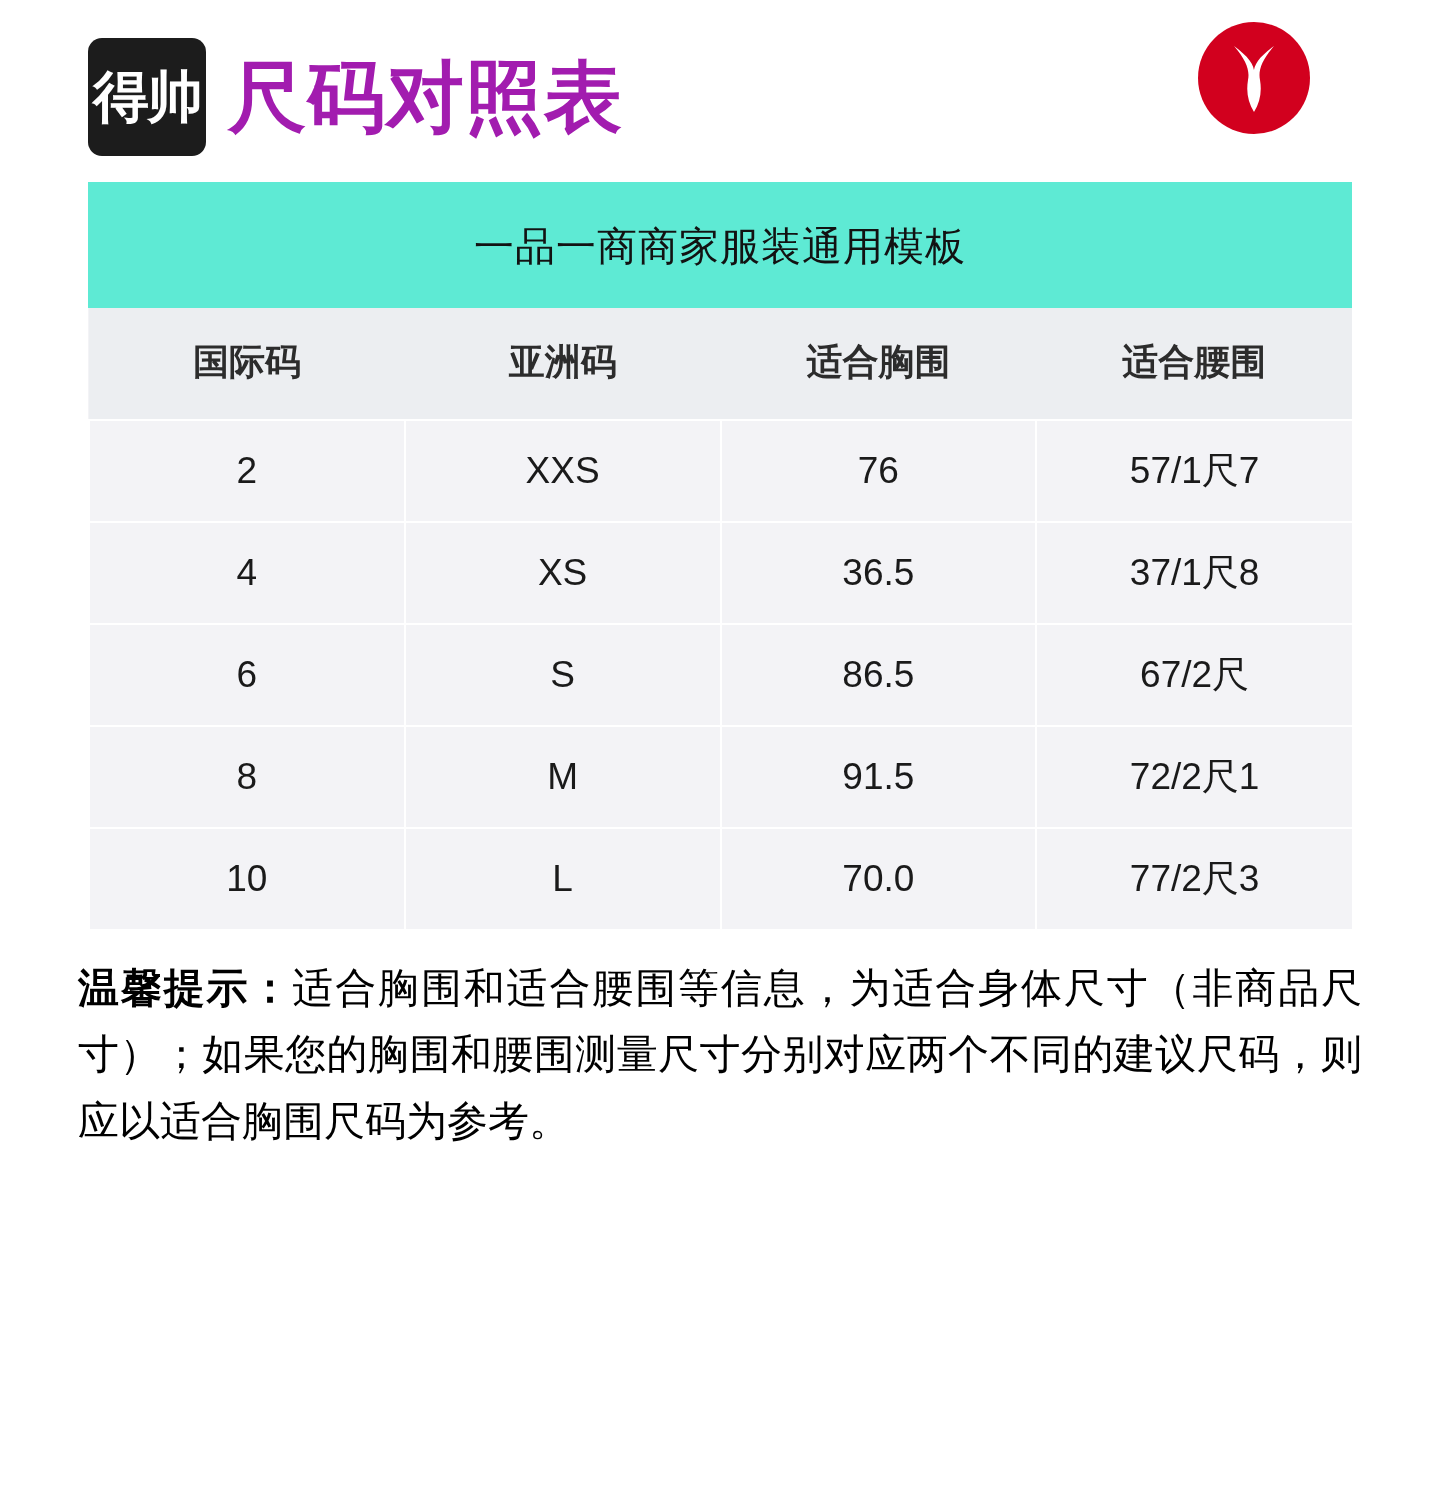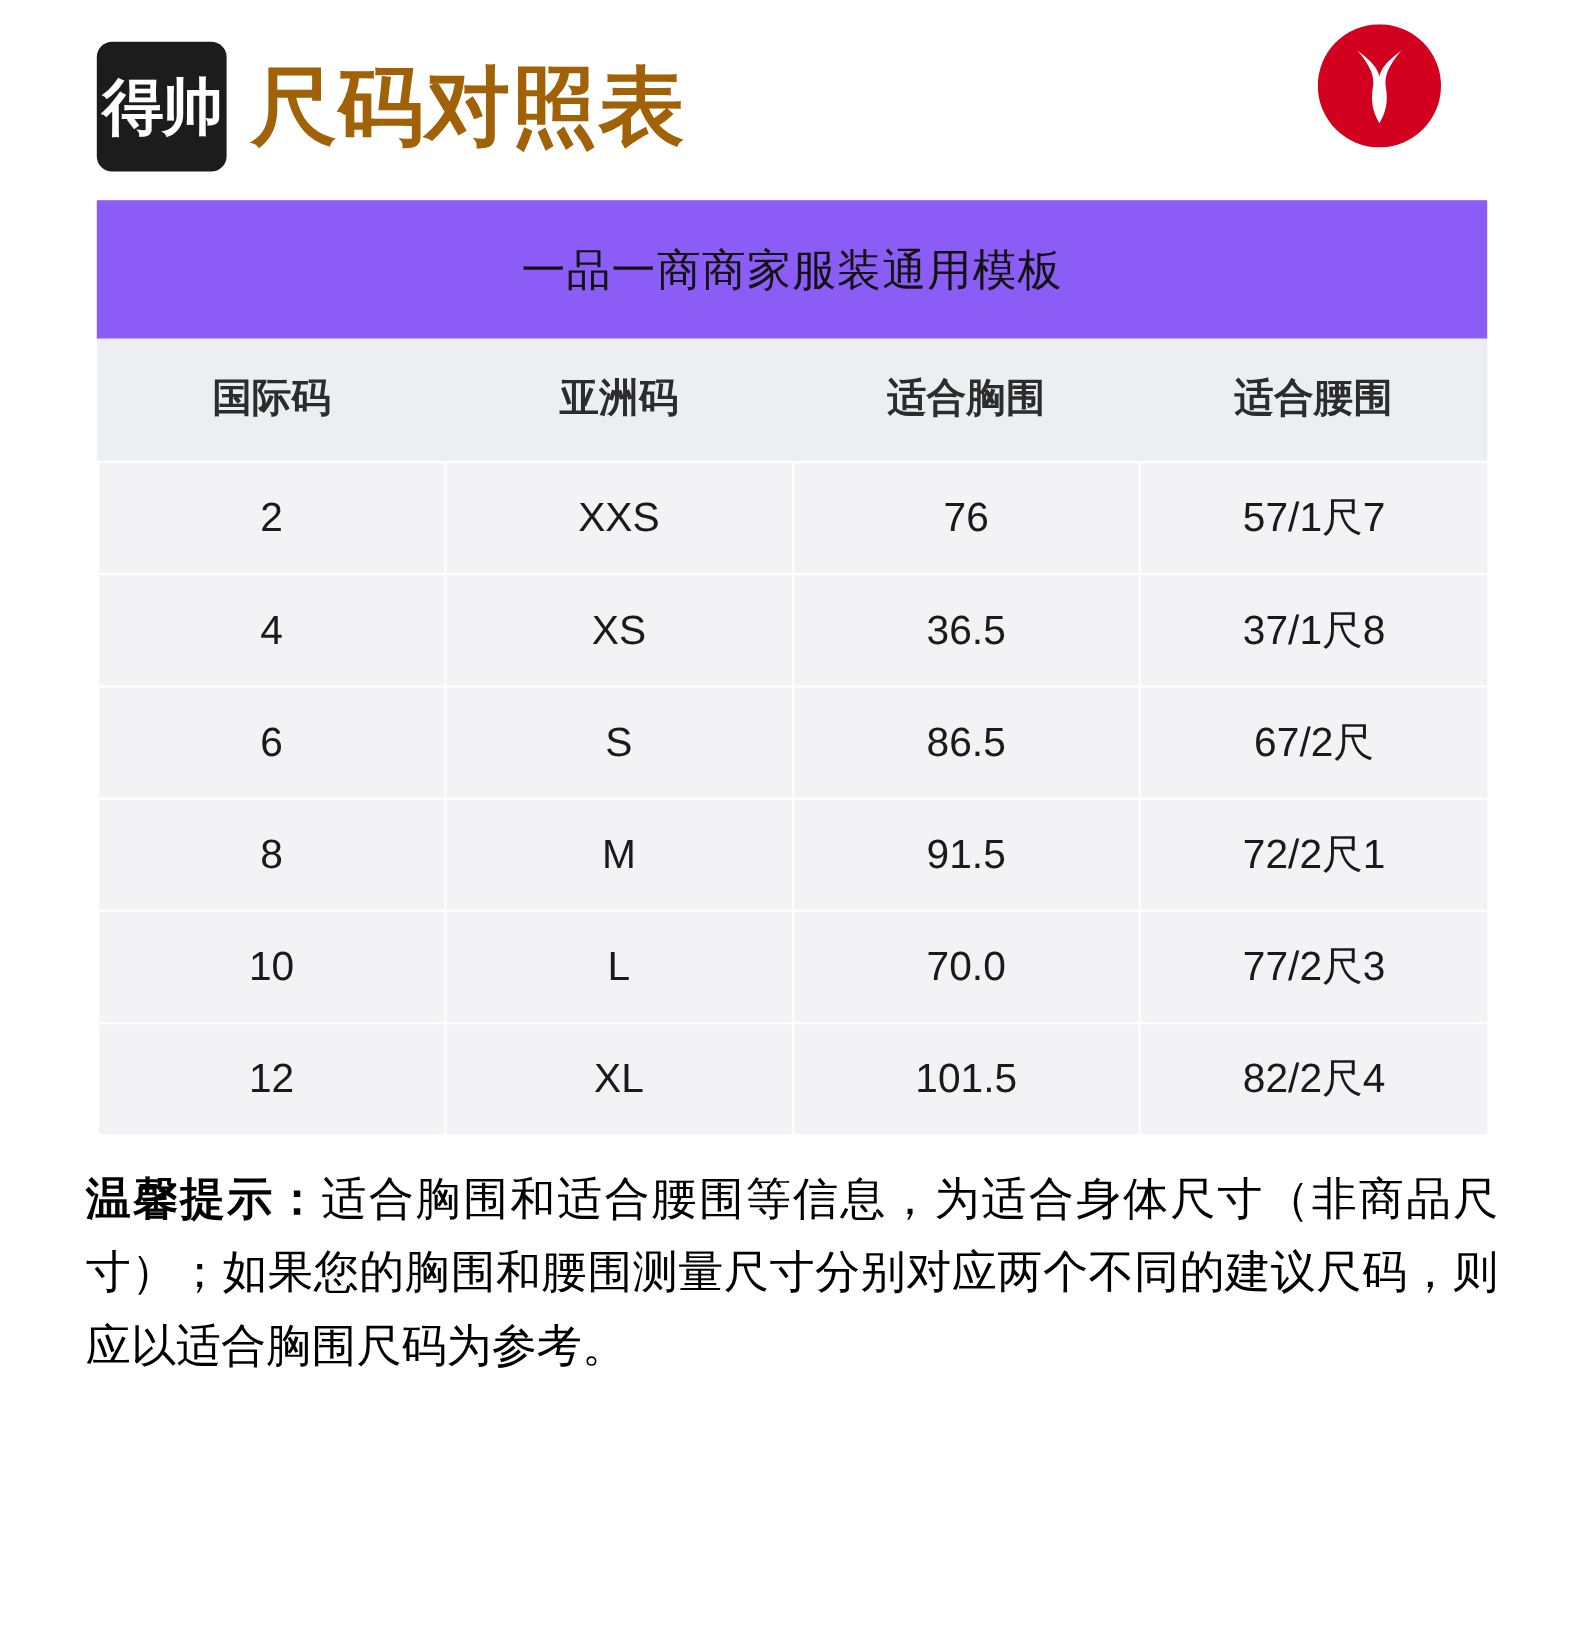--- a/index.html
+++ b/index.html
@@ -48,42 +48,42 @@
     line-height: 1;
     font-weight: 700;
     letter-spacing: -2px;
     font-family: "Liberation Sans", sans-serif;
   }
   .page-title {
     font-size: 78px;
     line-height: 1;
     font-weight: 700;
     margin-left: 22px;
-    color: #a16207;
+    color: #a21caf;
     letter-spacing: 1px;
   }
   .logo-wrap {
     position: absolute;
     right: 130px;
     top: 22px;
     width: 112px;
     height: 112px;
     display: flex;
     align-items: center;
     justify-content: center;
   }
 
   
   .table-block {
     margin: 12px 88px 0 88px;
     width: 1264px;
     box-sizing: border-box;
   }
   .table-caption {
-    background: #8b5cf6;
+    background: #5eead4;
     text-align: center;
     font-size: 40px;
     line-height: 1.2;
     padding: 40px 0 38px 0;
     color: #121212;
     letter-spacing: 1px;
   }
   table.size-table {
     width: 100%;
     border-collapse: collapse;
@@ -188,26 +188,20 @@
           <td>M</td>
           <td>91.5</td>
           <td>72/2尺1</td>
         </tr>
         <tr>
           <td>10</td>
           <td>L</td>
           <td>70.0</td>
           <td>77/2尺3</td>
         </tr>
-        <tr>
-          <td>12</td>
-          <td>XL</td>
-          <td>101.5</td>
-          <td>82/2尺4</td>
-        </tr>
       </tbody>
     </table>
   </div>
 
   <div class="note">
     <b>温馨提示：</b><span>适合胸围和适合腰围等信息，为适合身体尺寸（非商品尺寸）；如果您的胸围和腰围测量尺寸分别对应两个不同的建议尺码，则应以适合胸围尺码为参考。</span>
   </div>
 
 </div>
 

